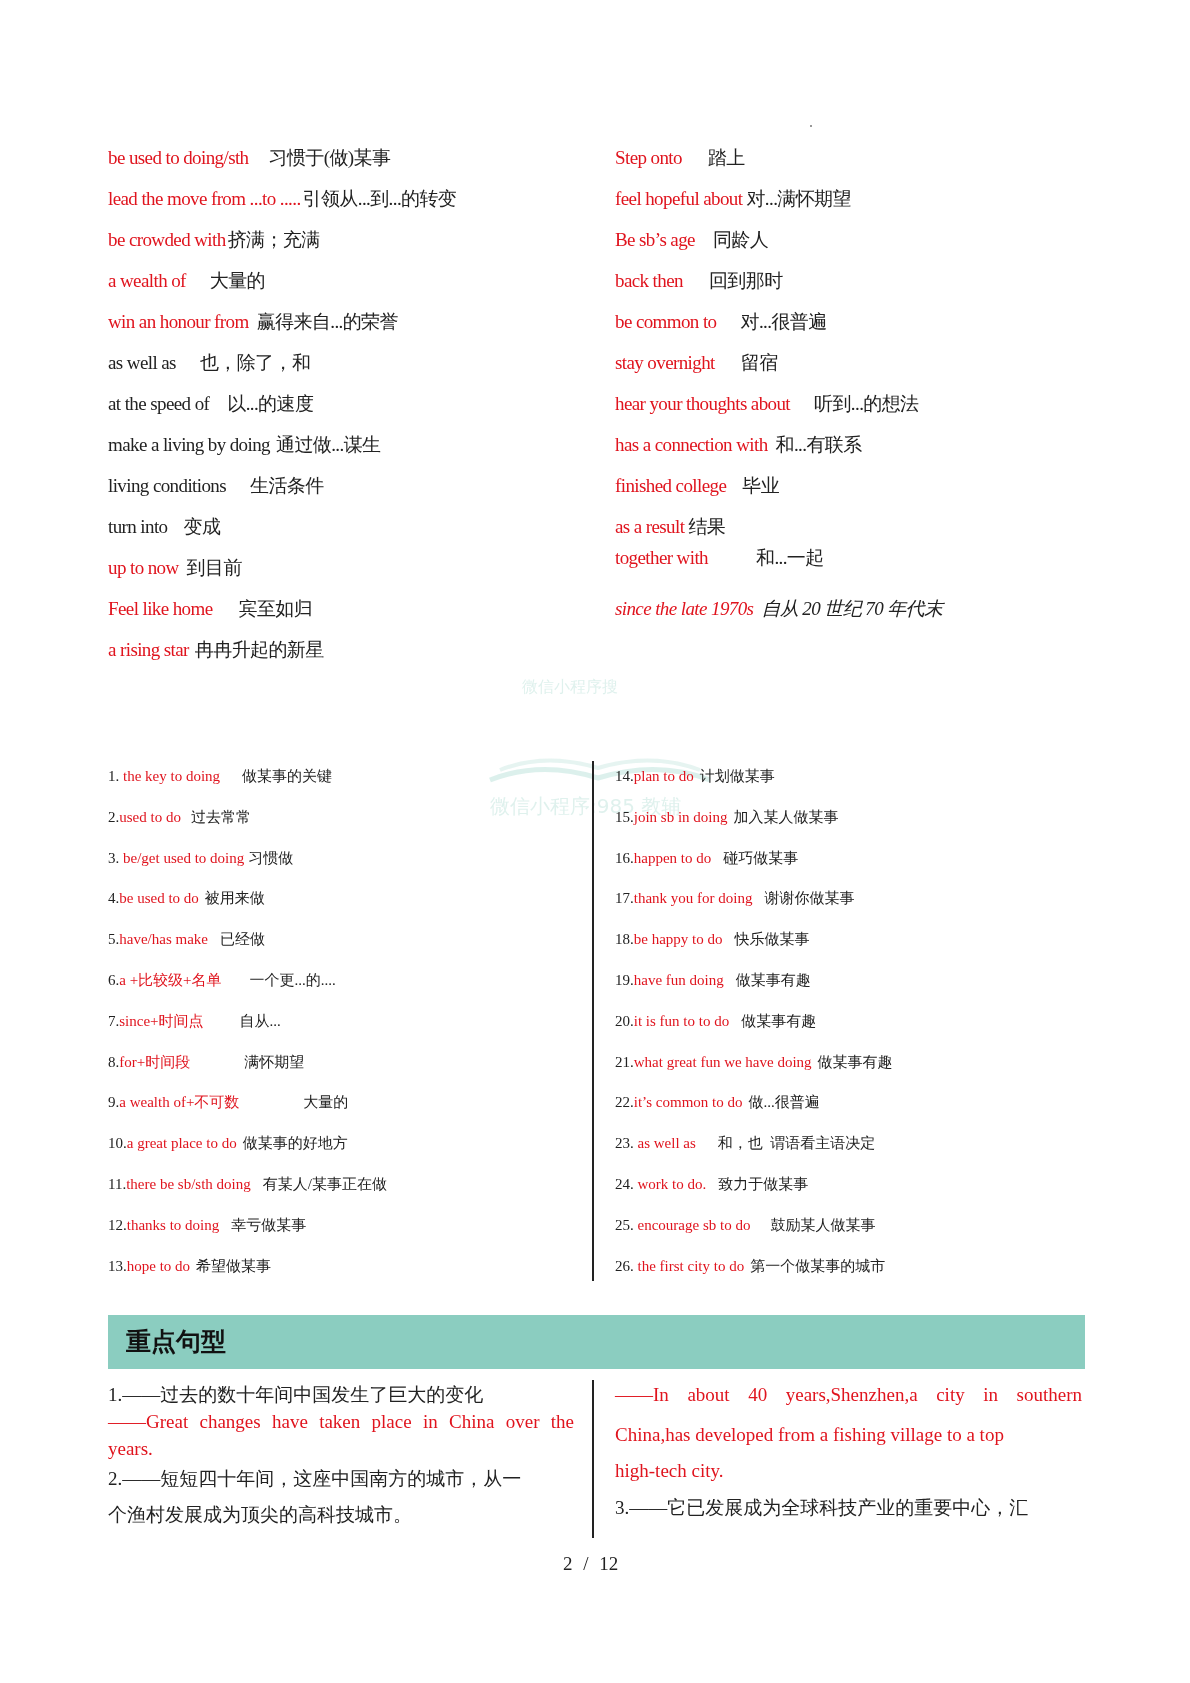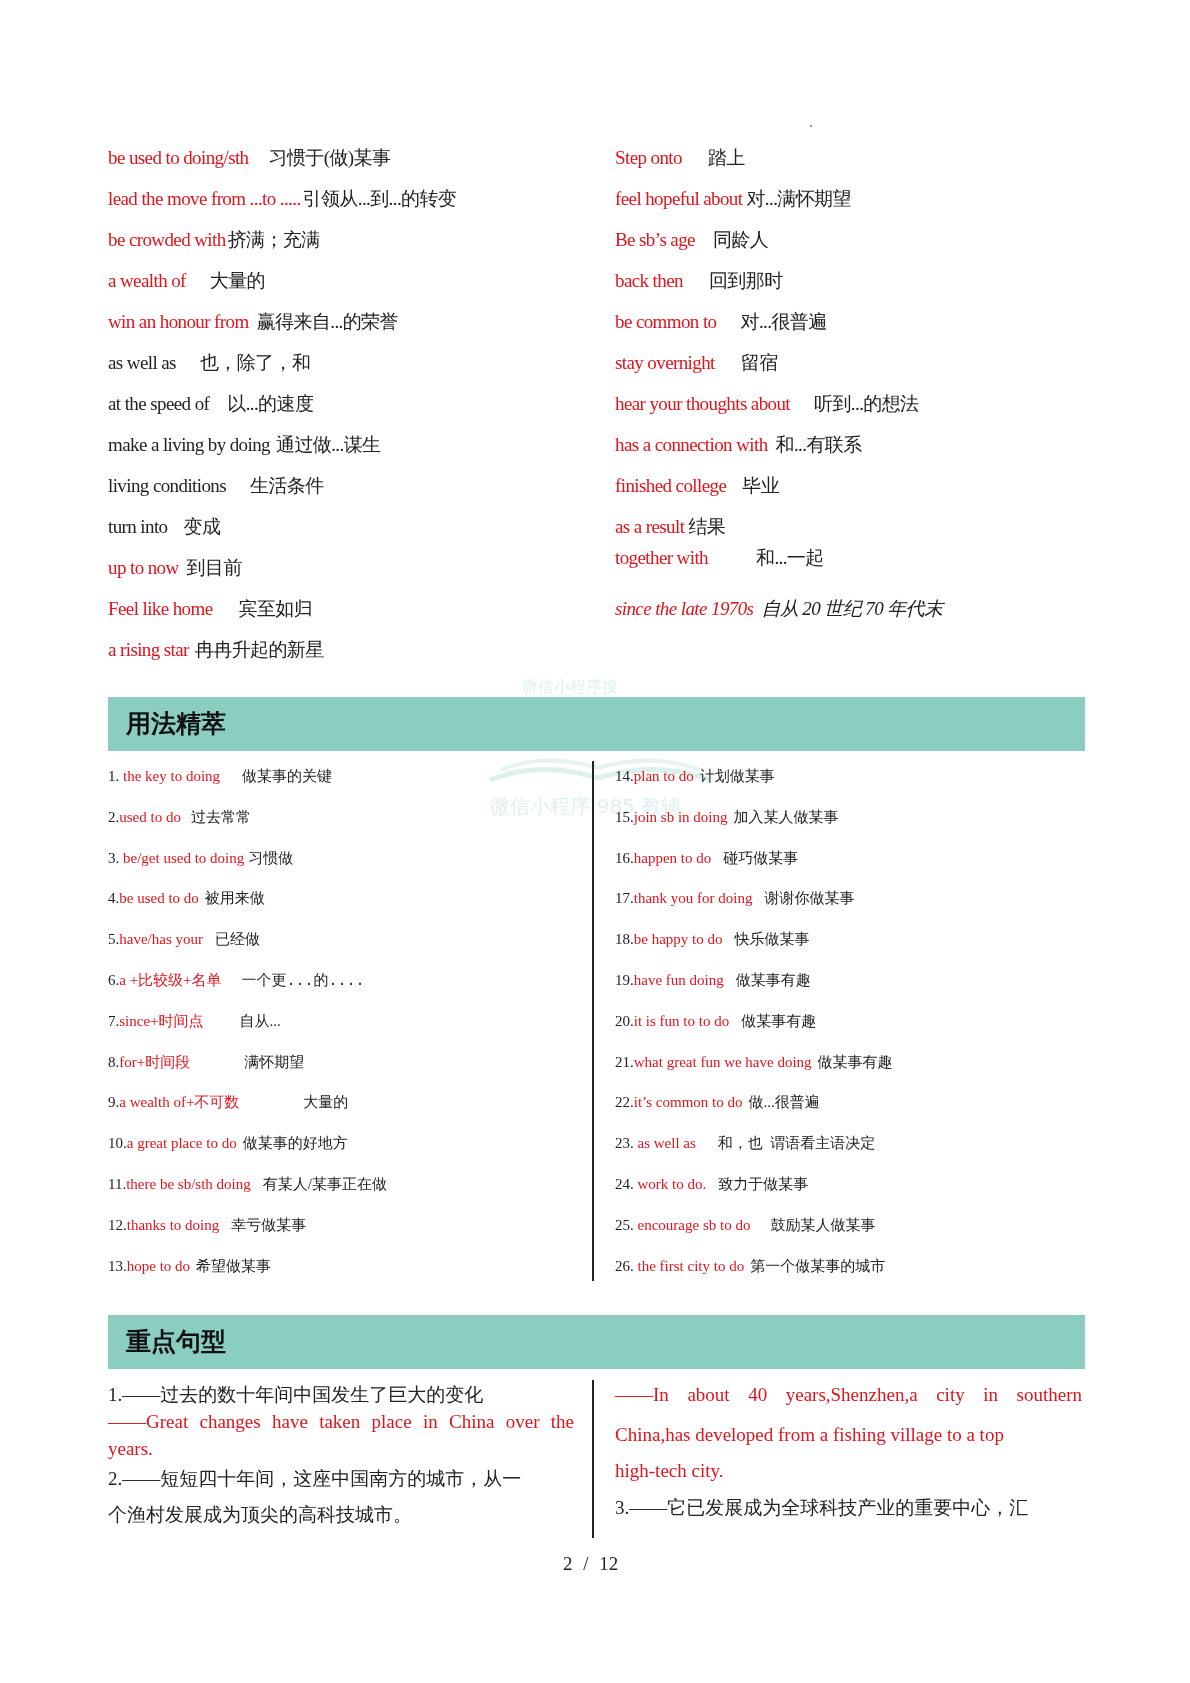--- a/index.html
+++ b/index.html
@@ -58,33 +58,30 @@
       <div class="abs vocab" style="left: 0px; top: 451px; font-style: italic;"><span class="en">since the late 1970s</span><span class="zh" style="margin-left: 8px;">自从 20 世纪 70 年代末</span></div>
     </div>
 
   <div class="watermark" style="left:522px;top:677px;font-size:16px;">微信小程序搜</div>
   <div class="watermark" style="left:490px;top:793px;font-size:20px;">微信小程序:985 教辅</div>
   <svg style="position:absolute;left:480px;top:750px;" width="240" height="40" viewBox="0 0 240 40">
     <path d="M10 30 Q60 10 118 28 Q178 10 230 30" fill="none" stroke="rgba(139,205,192,0.30)" stroke-width="5"></path>
     <path d="M20 20 Q65 2 118 18 Q172 2 220 20" fill="none" stroke="rgba(139,205,192,0.22)" stroke-width="4"></path>
   </svg>
 
-  <div class="bar" style="top:697px;">
-    <div class="bar-title">用法精萃</div>
-  </div>
 
   <div class="divider" style="left:592px;top:761px;height:520px;"></div>
 
   <div id="usage-left" style="position:absolute;left:108px;top:764px;">
       <div class="abs usage" style="left: 0px; top: 0px;"><span class="zh" style="white-space: pre;">1. </span><span class="en">the key to doing</span><span class="zh" style="margin-left: 22px; white-space: pre;">做某事的关键</span></div>
       <div class="abs usage" style="left: 0px; top: 40.8px;"><span class="zh" style="white-space: pre;">2.</span><span class="en">used to do</span><span class="zh" style="margin-left: 10px; white-space: pre;">过去常常</span></div>
       <div class="abs usage" style="left: 0px; top: 81.6px;"><span class="zh" style="white-space: pre;">3. </span><span class="en">be/get used to doing</span><span class="zh" style="margin-left: 4px; white-space: pre;">习惯做</span></div>
       <div class="abs usage" style="left: 0px; top: 122.4px;"><span class="zh" style="white-space: pre;">4.</span><span class="en">be used to do</span><span class="zh" style="margin-left: 6px; white-space: pre;">被用来做</span></div>
-      <div class="abs usage" style="left: 0px; top: 163.2px;"><span class="zh" style="white-space: pre;">5.</span><span class="en">have/has your</span><span class="zh" style="margin-left: 12px; white-space: pre;">已经做</span></div>
-      <div class="abs usage" style="left: 0px; top: 204px;"><span class="zh" style="white-space: pre;">6.</span><span class="en">a +比较级+名单</span><span class="zh" style="margin-left: 20px; white-space: pre; font-family: Liberation Mono, monospace;">一个更...的....</span></div>
+      <div class="abs usage" style="left: 0px; top: 163.2px;"><span class="zh" style="white-space: pre;">5.</span><span class="en">have/has make</span><span class="zh" style="margin-left: 12px; white-space: pre;">已经做</span></div>
+      <div class="abs usage" style="left: 0px; top: 204px;"><span class="zh" style="white-space: pre;">6.</span><span class="en">a +比较级+名单</span><span class="zh" style="margin-left: 28px; white-space: pre;">一个更...的....</span></div>
       <div class="abs usage" style="left: 0px; top: 244.8px;"><span class="zh" style="white-space: pre;">7.</span><span class="en">since+时间点</span><span class="zh" style="margin-left: 36px; white-space: pre;">自从...</span></div>
       <div class="abs usage" style="left: 0px; top: 285.6px;"><span class="zh" style="white-space: pre;">8.</span><span class="en">for+时间段</span><span class="zh" style="margin-left: 54px; white-space: pre;">满怀期望</span></div>
       <div class="abs usage" style="left: 0px; top: 326.4px;"><span class="zh" style="white-space: pre;">9.</span><span class="en">a wealth of+不可数</span><span class="zh" style="margin-left: 64px; white-space: pre;">大量的</span></div>
       <div class="abs usage" style="left: 0px; top: 367.2px;"><span class="zh" style="white-space: pre;">10.</span><span class="en">a great place to do</span><span class="zh" style="margin-left: 6px; white-space: pre;">做某事的好地方</span></div>
       <div class="abs usage" style="left: 0px; top: 408px;"><span class="zh" style="white-space: pre;">11.</span><span class="en">there be sb/sth doing</span><span class="zh" style="margin-left: 12px; white-space: pre;">有某人/某事正在做</span></div>
       <div class="abs usage" style="left: 0px; top: 448.8px;"><span class="zh" style="white-space: pre;">12.</span><span class="en">thanks to doing</span><span class="zh" style="margin-left: 12px; white-space: pre;">幸亏做某事</span></div>
       <div class="abs usage" style="left: 0px; top: 489.6px;"><span class="zh" style="white-space: pre;">13.</span><span class="en">hope to do</span><span class="zh" style="margin-left: 6px; white-space: pre;">希望做某事</span></div>
     </div>
   <div id="usage-right" style="position:absolute;left:615px;top:764px;">
       <div class="abs usage" style="left: 0px; top: 0px;"><span class="zh" style="white-space: pre;">14.</span><span class="en">plan to do</span><span class="zh" style="margin-left: 6px; white-space: pre;">计划做某事</span></div>

